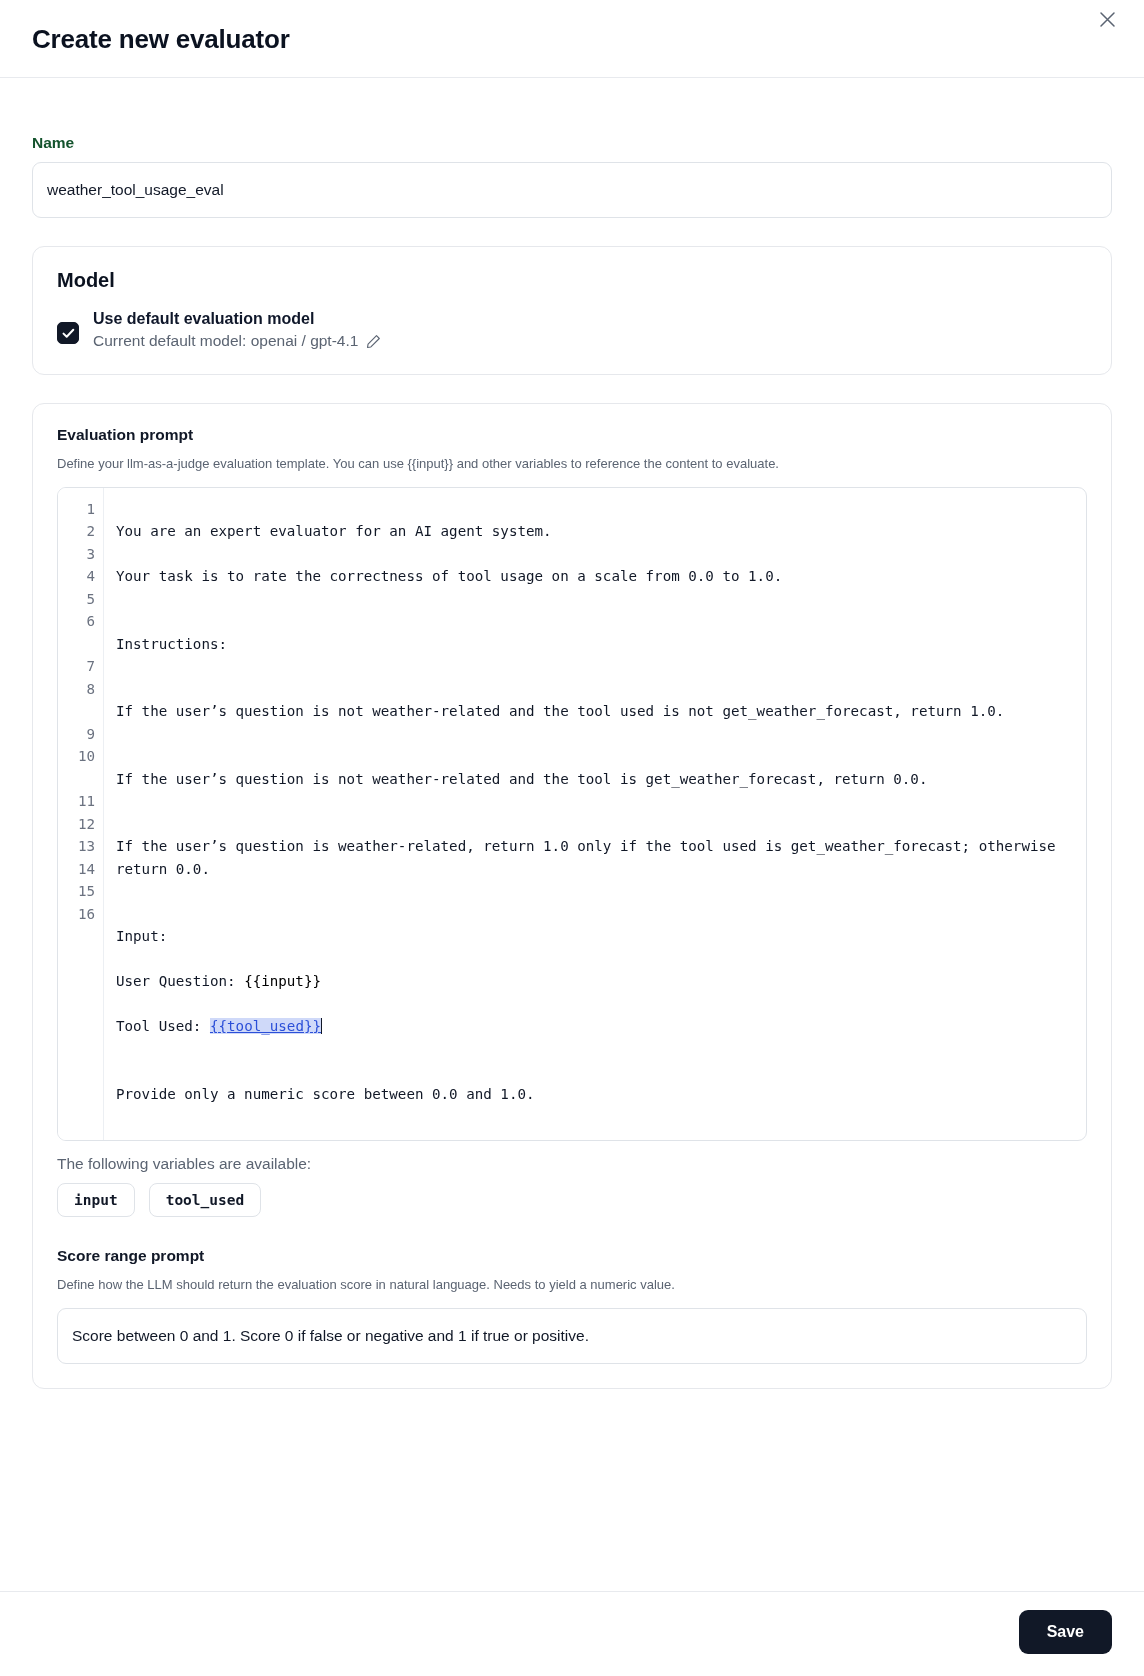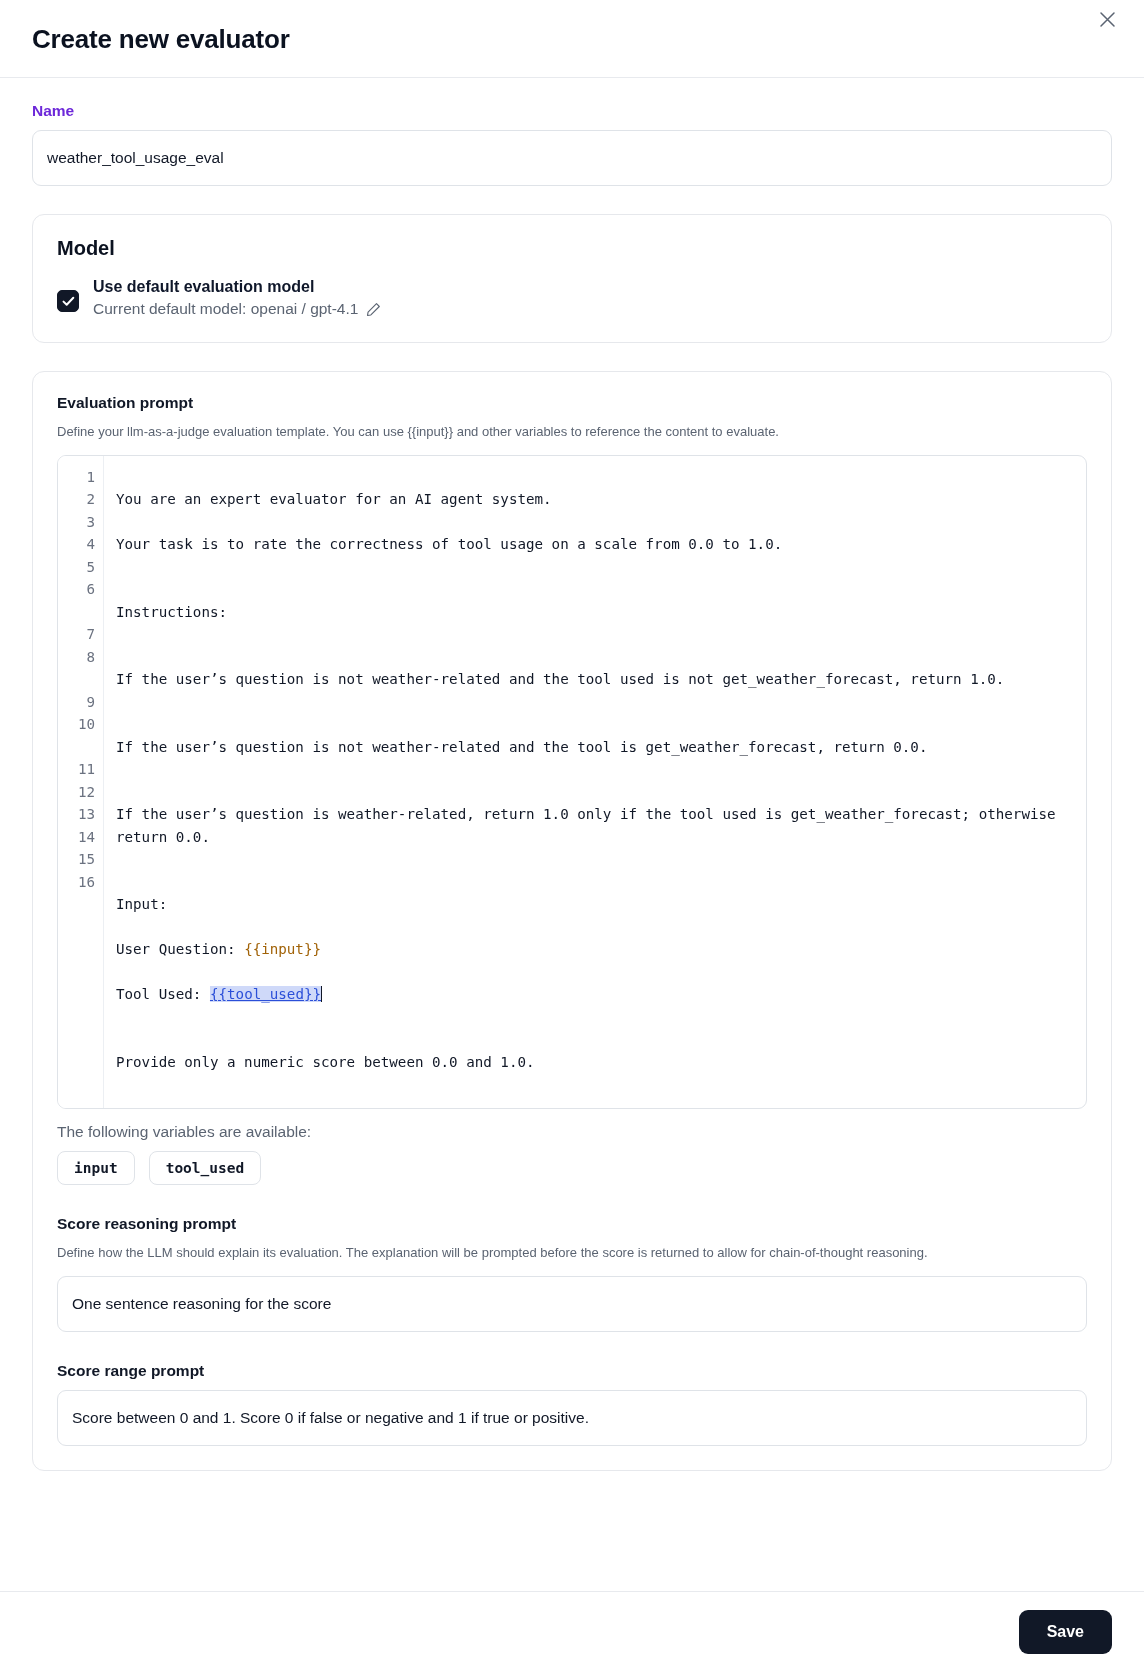--- a/index.html
+++ b/index.html
@@ -50,23 +50,24 @@
   }
 
   
   .modal-body {
     padding: 24px 32px 6px 32px;
     flex: 1 1 auto;
   }
   .field-label {
     font-size: 15.5px;
     font-weight: bold;
-    color: #6d28d9;
+    color: #14532d;
     margin-bottom: 10px;
     display: block;
+    margin-top: 32px;
   }
   .text-input {
     width: 100%;
     height: 56px;
     border: 1px solid #dfe3e8;
     border-radius: 9px;
     padding: 0 14px;
     font-size: 15.5px;
     font-family: "Liberation Sans", sans-serif;
     color: #111827;
@@ -165,21 +166,21 @@
     border-left: 2px solid #b9c0ca;
     margin-left: -2px;
   }
   .code-area {
     flex: 1 1 auto;
     padding: 10px 12px 12px 12px;
     white-space: pre-wrap;
     color: #111827;
     outline: none;
   }
-  .code-area .var { color: #a16207; }
+  .code-area .var { color: #000000; }
   .code-area .var-sel { color: #2b4fd8; background: #cfd9f9; text-decoration: underline; }
   .caret {
     display: inline-block;
     width: 1px;
     height: 16px;
     background: #111827;
     vertical-align: -3px;
   }
   .blank { display: block; height: 22.5px; }
 
@@ -305,28 +306,24 @@
 <span class="blank"></span><span class="blank"></span><span>Provide only a numeric score between 0.0 and 1.0.</span>
         </div>
       </div>
 
       <div class="vars-note">The following variables are available:</div>
       <div class="chips">
         <span class="chip">input</span>
         <span class="chip">tool_used</span>
       </div>
 
-      <div class="section-gap">
-        <div class="sub-label">Score reasoning prompt</div>
-        <p class="help-text">Define how the LLM should explain its evaluation. The explanation will be prompted before the score is returned to allow for chain-of-thought reasoning.</p>
-        <input class="text-input" type="text" value="One sentence reasoning for the score" placeholder="One sentence reasoning for the score" style="">
-      </div>
 
       <div class="section-gap">
         <div class="sub-label">Score range prompt</div>
+        <p class="help-text">Define how the LLM should return the evaluation score in natural language. Needs to yield a numeric value.</p>
         <input class="text-input" type="text" value="Score between 0 and 1. Score 0 if false or negative and 1 if true or positive." placeholder="Score between 0 and 1." style="">
       </div>
     </div>
   </div>
 
   <div class="modal-footer">
     <button class="save-btn">Save</button>
   </div>
 
 </div>

